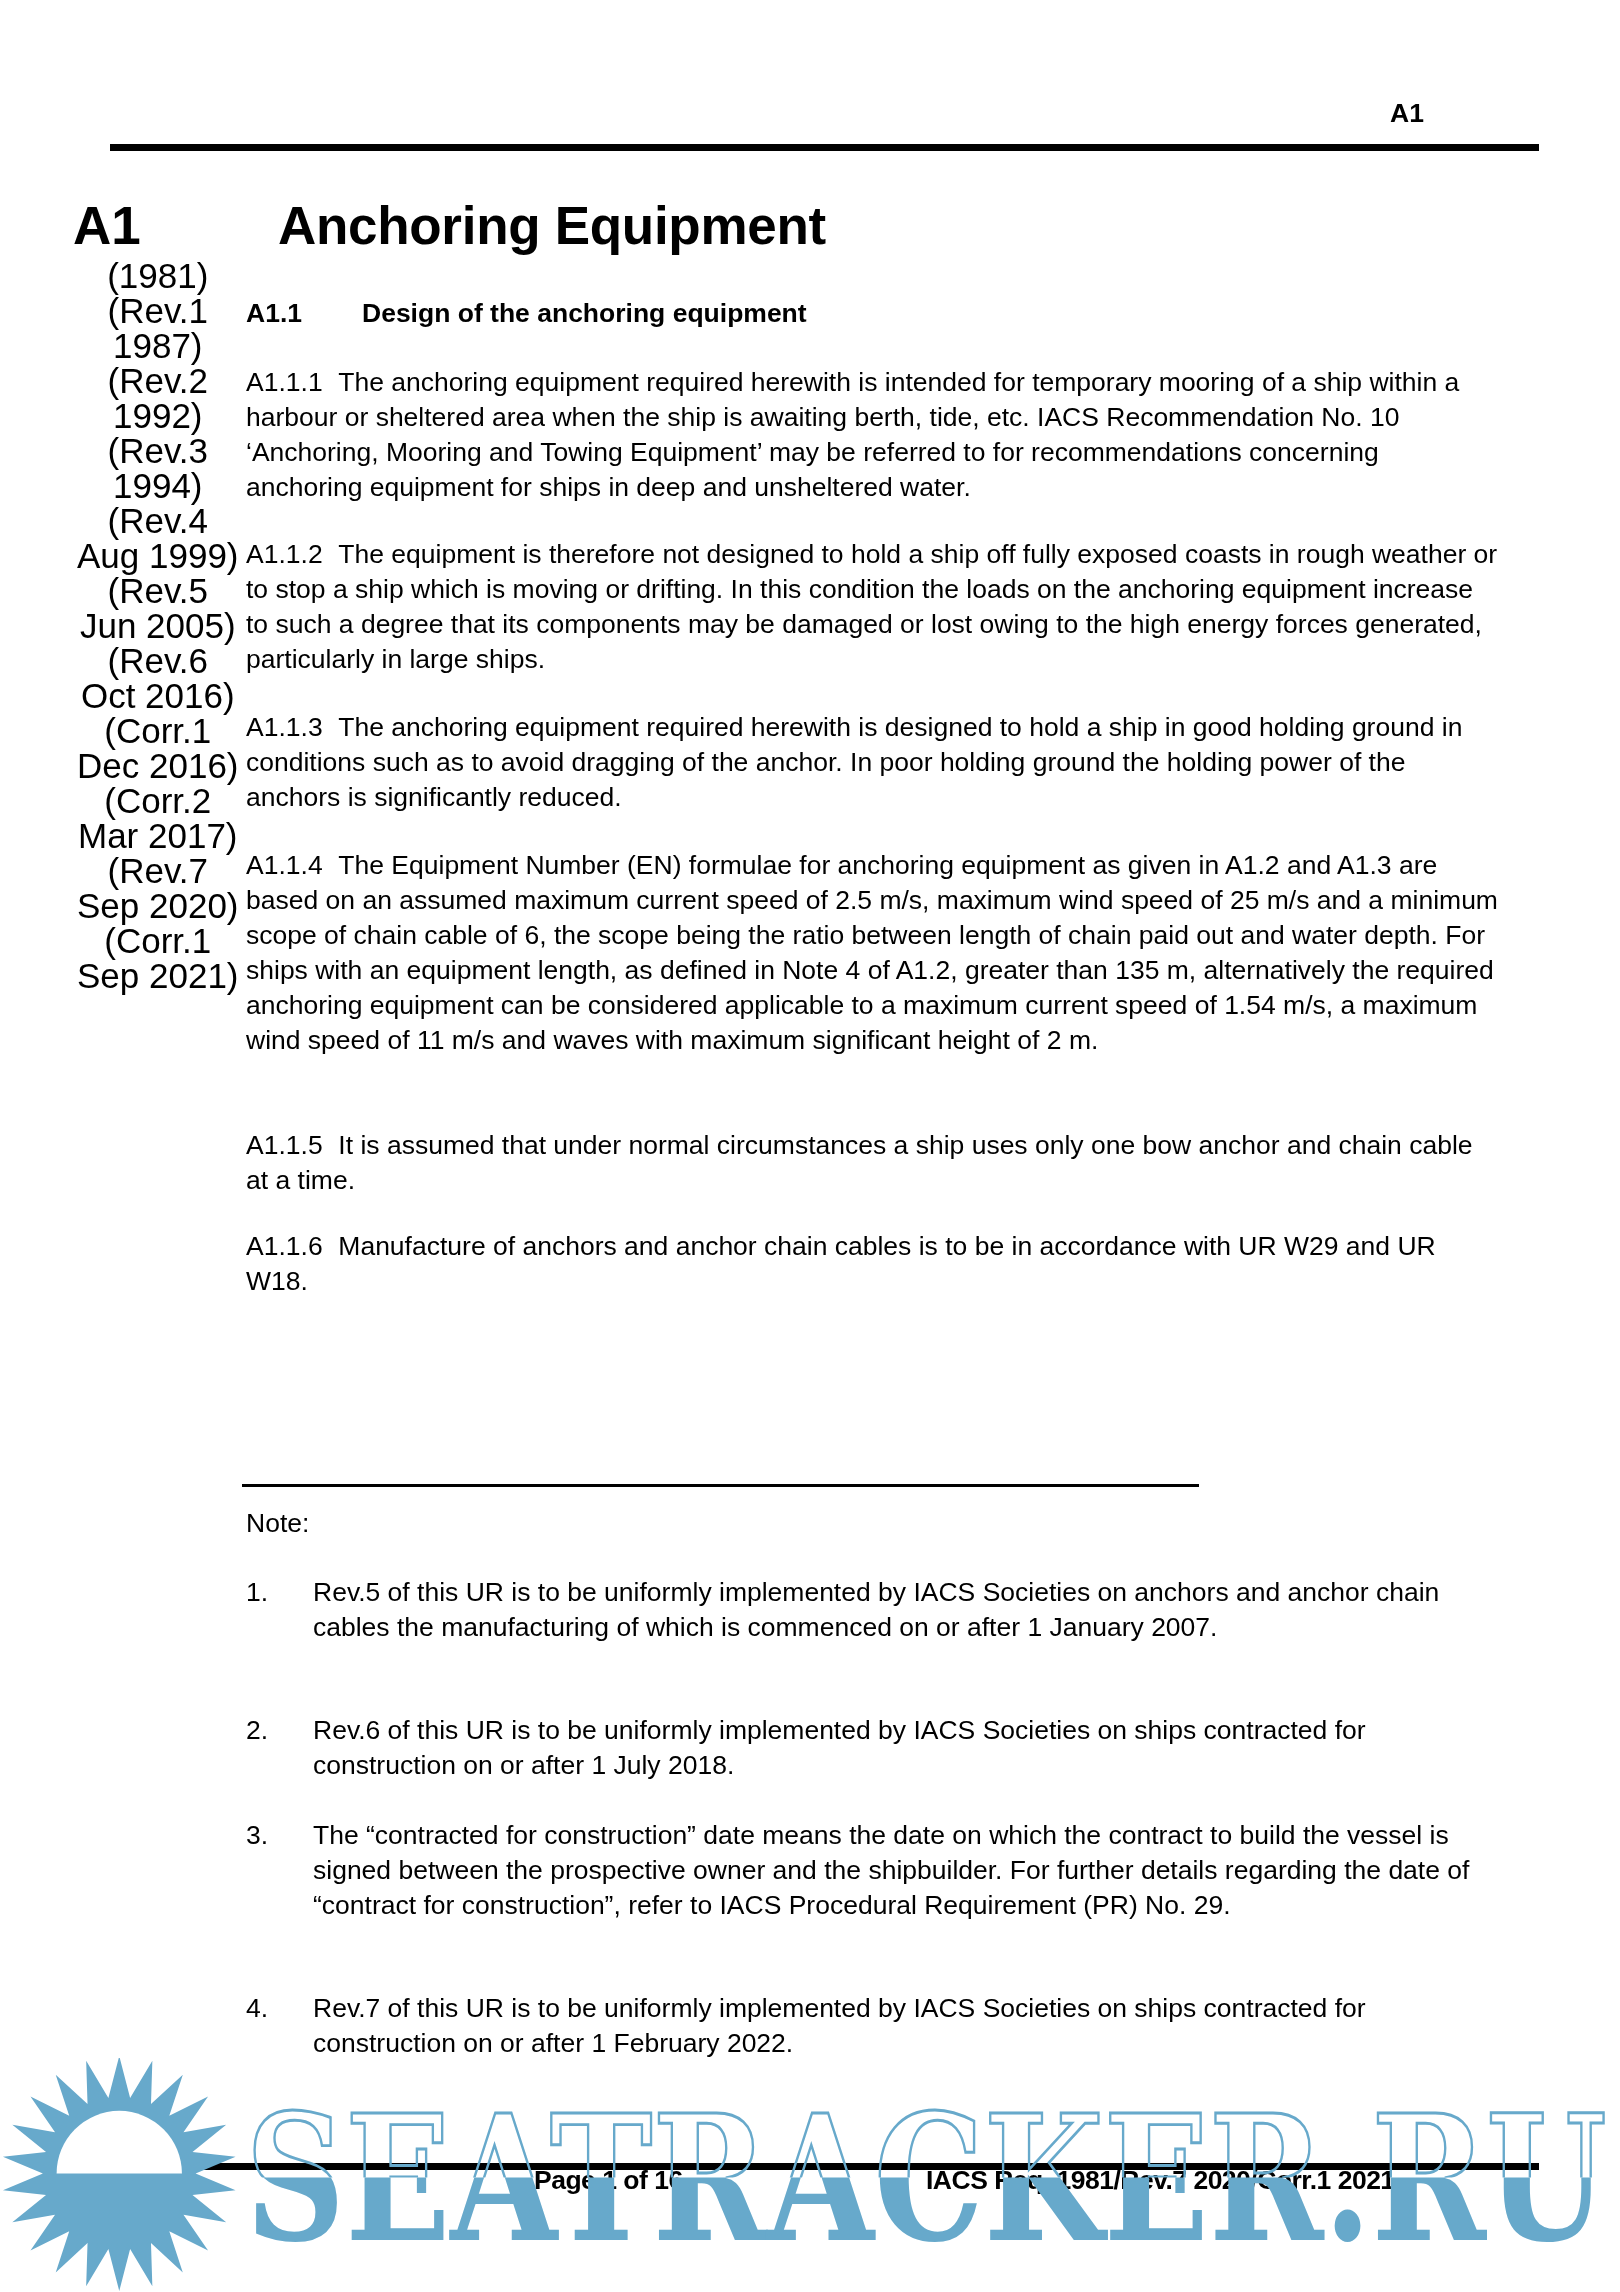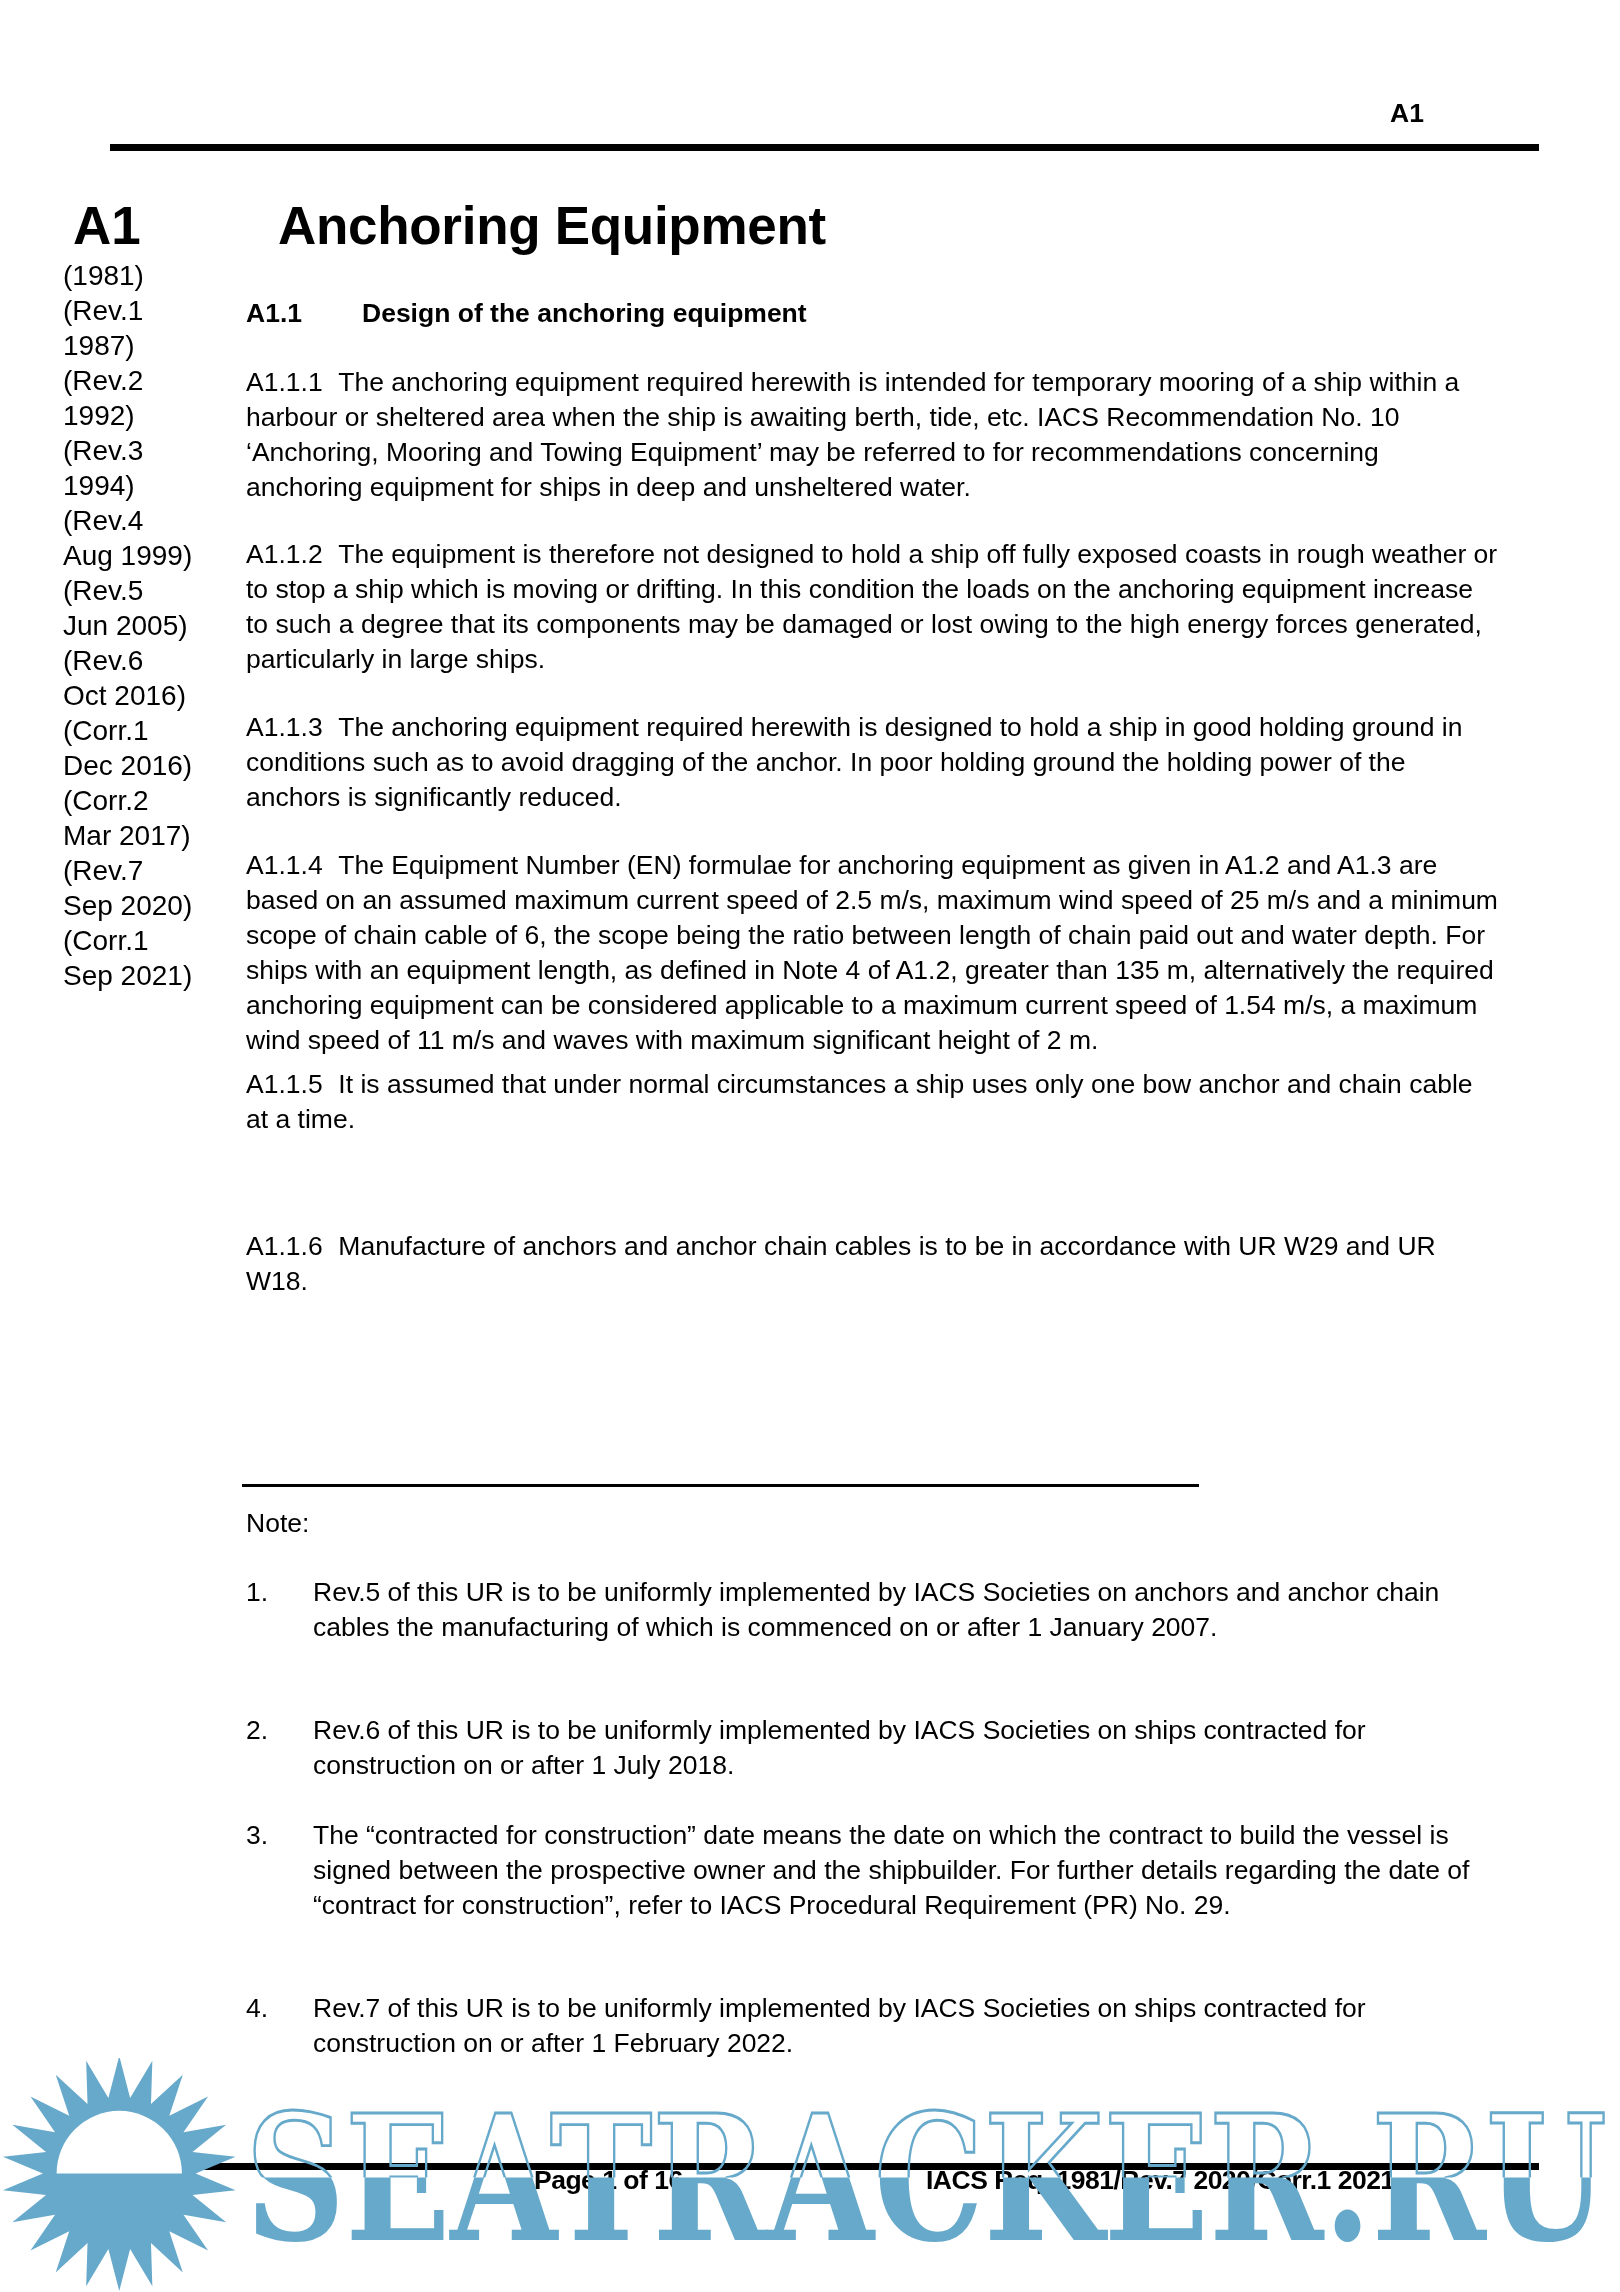--- a/index.html
+++ b/index.html
@@ -4,21 +4,21 @@
 <style>
   html, body { margin:0; padding:0; background:#fff; }
   body { width:1620px; height:2293px; position:relative; overflow:hidden;
          font-family:"Liberation Sans", sans-serif; color:#000; }
   .abs { position:absolute; }
   .hdr-code { left:1390px; top:98px; font-size:26.5px; font-weight:bold; }
   .rule { background:#000; }
   .hdr-rule { left:110px; top:144px; width:1429px; height:6.9px; }
   .doc-code { left:73px; top:196px; font-size:53px; font-weight:bold; line-height:59px; }
   .doc-title { left:246px; top:196px; font-size:53px; font-weight:bold; line-height:59px; letter-spacing:-0.3px;margin-left:32px; }
-  .revs { left:63px; top:258px; font-size:28px; line-height:35px; }
+  .revs { left:77px; top:258px; font-size:35px; line-height:35px;text-align:center; }
   .revs div { white-space:nowrap; }
   .sec { left:246px; top:296px; font-size:26.5px; font-weight:bold; line-height:34px; white-space:nowrap; }
   .sec .num { display:inline-block; width:116px; }
   .para { left:246px; width:1255px; font-size:26.5px; line-height:35px; white-space:normal; }
   .para .pnum { margin-right:15.7px; }
   .note-rule { left:242px; top:1484px; width:957px; height:2.9px; }
   .note-label { left:246px; top:1506px; font-size:26.5px; line-height:34px; }
   .note-item { left:246px; width:1255px; font-size:26.5px; line-height:35px; }
   .note-item .n { position:absolute; left:0; top:0; }
   .note-item .t { margin-left:67px; display:block; }
@@ -70,21 +70,21 @@
 </div>
 <div class="abs para" style="top:537px">
   <span class="pnum">A1.1.2</span><span>The equipment is therefore not designed to hold a ship off fully exposed coasts in rough weather or to stop a ship which is moving or drifting. In this condition the loads on the anchoring equipment increase to such a degree that its components may be damaged or lost owing to the high energy forces generated, particularly in large ships.</span>
 </div>
 <div class="abs para" style="top:710px">
   <span class="pnum">A1.1.3</span><span>The anchoring equipment required herewith is designed to hold a ship in good holding ground in conditions such as to avoid dragging of the anchor. In poor holding ground the holding power of the anchors is significantly reduced.</span>
 </div>
 <div class="abs para" style="top:848px">
   <span class="pnum">A1.1.4</span><span>The Equipment Number (EN) formulae for anchoring equipment as given in A1.2 and A1.3 are based on an assumed maximum current speed of 2.5 m/s, maximum wind speed of 25 m/s and a minimum scope of chain cable of 6, the scope being the ratio between length of chain paid out and water depth. For ships with an equipment length, as defined in Note 4 of A1.2, greater than 135 m, alternatively the required anchoring equipment can be considered applicable to a maximum current speed of 1.54 m/s, a maximum wind speed of 11 m/s and waves with maximum significant height of 2 m.</span>
 </div>
-<div class="abs para" style="top:1067px">
+<div class="abs para" style="top:1128px">
   <span class="pnum">A1.1.5</span><span>It is assumed that under normal circumstances a ship uses only one bow anchor and chain cable at a time.</span>
 </div>
 <div class="abs para" style="top:1229px">
   <span class="pnum">A1.1.6</span><span>Manufacture of anchors and anchor chain cables is to be in accordance with UR W29 and UR W18.</span>
 </div>
 
 <div class="abs rule note-rule"></div>
 <div class="abs note-label">Note:</div>
 
 <div class="abs note-item" style="top:1575px">

